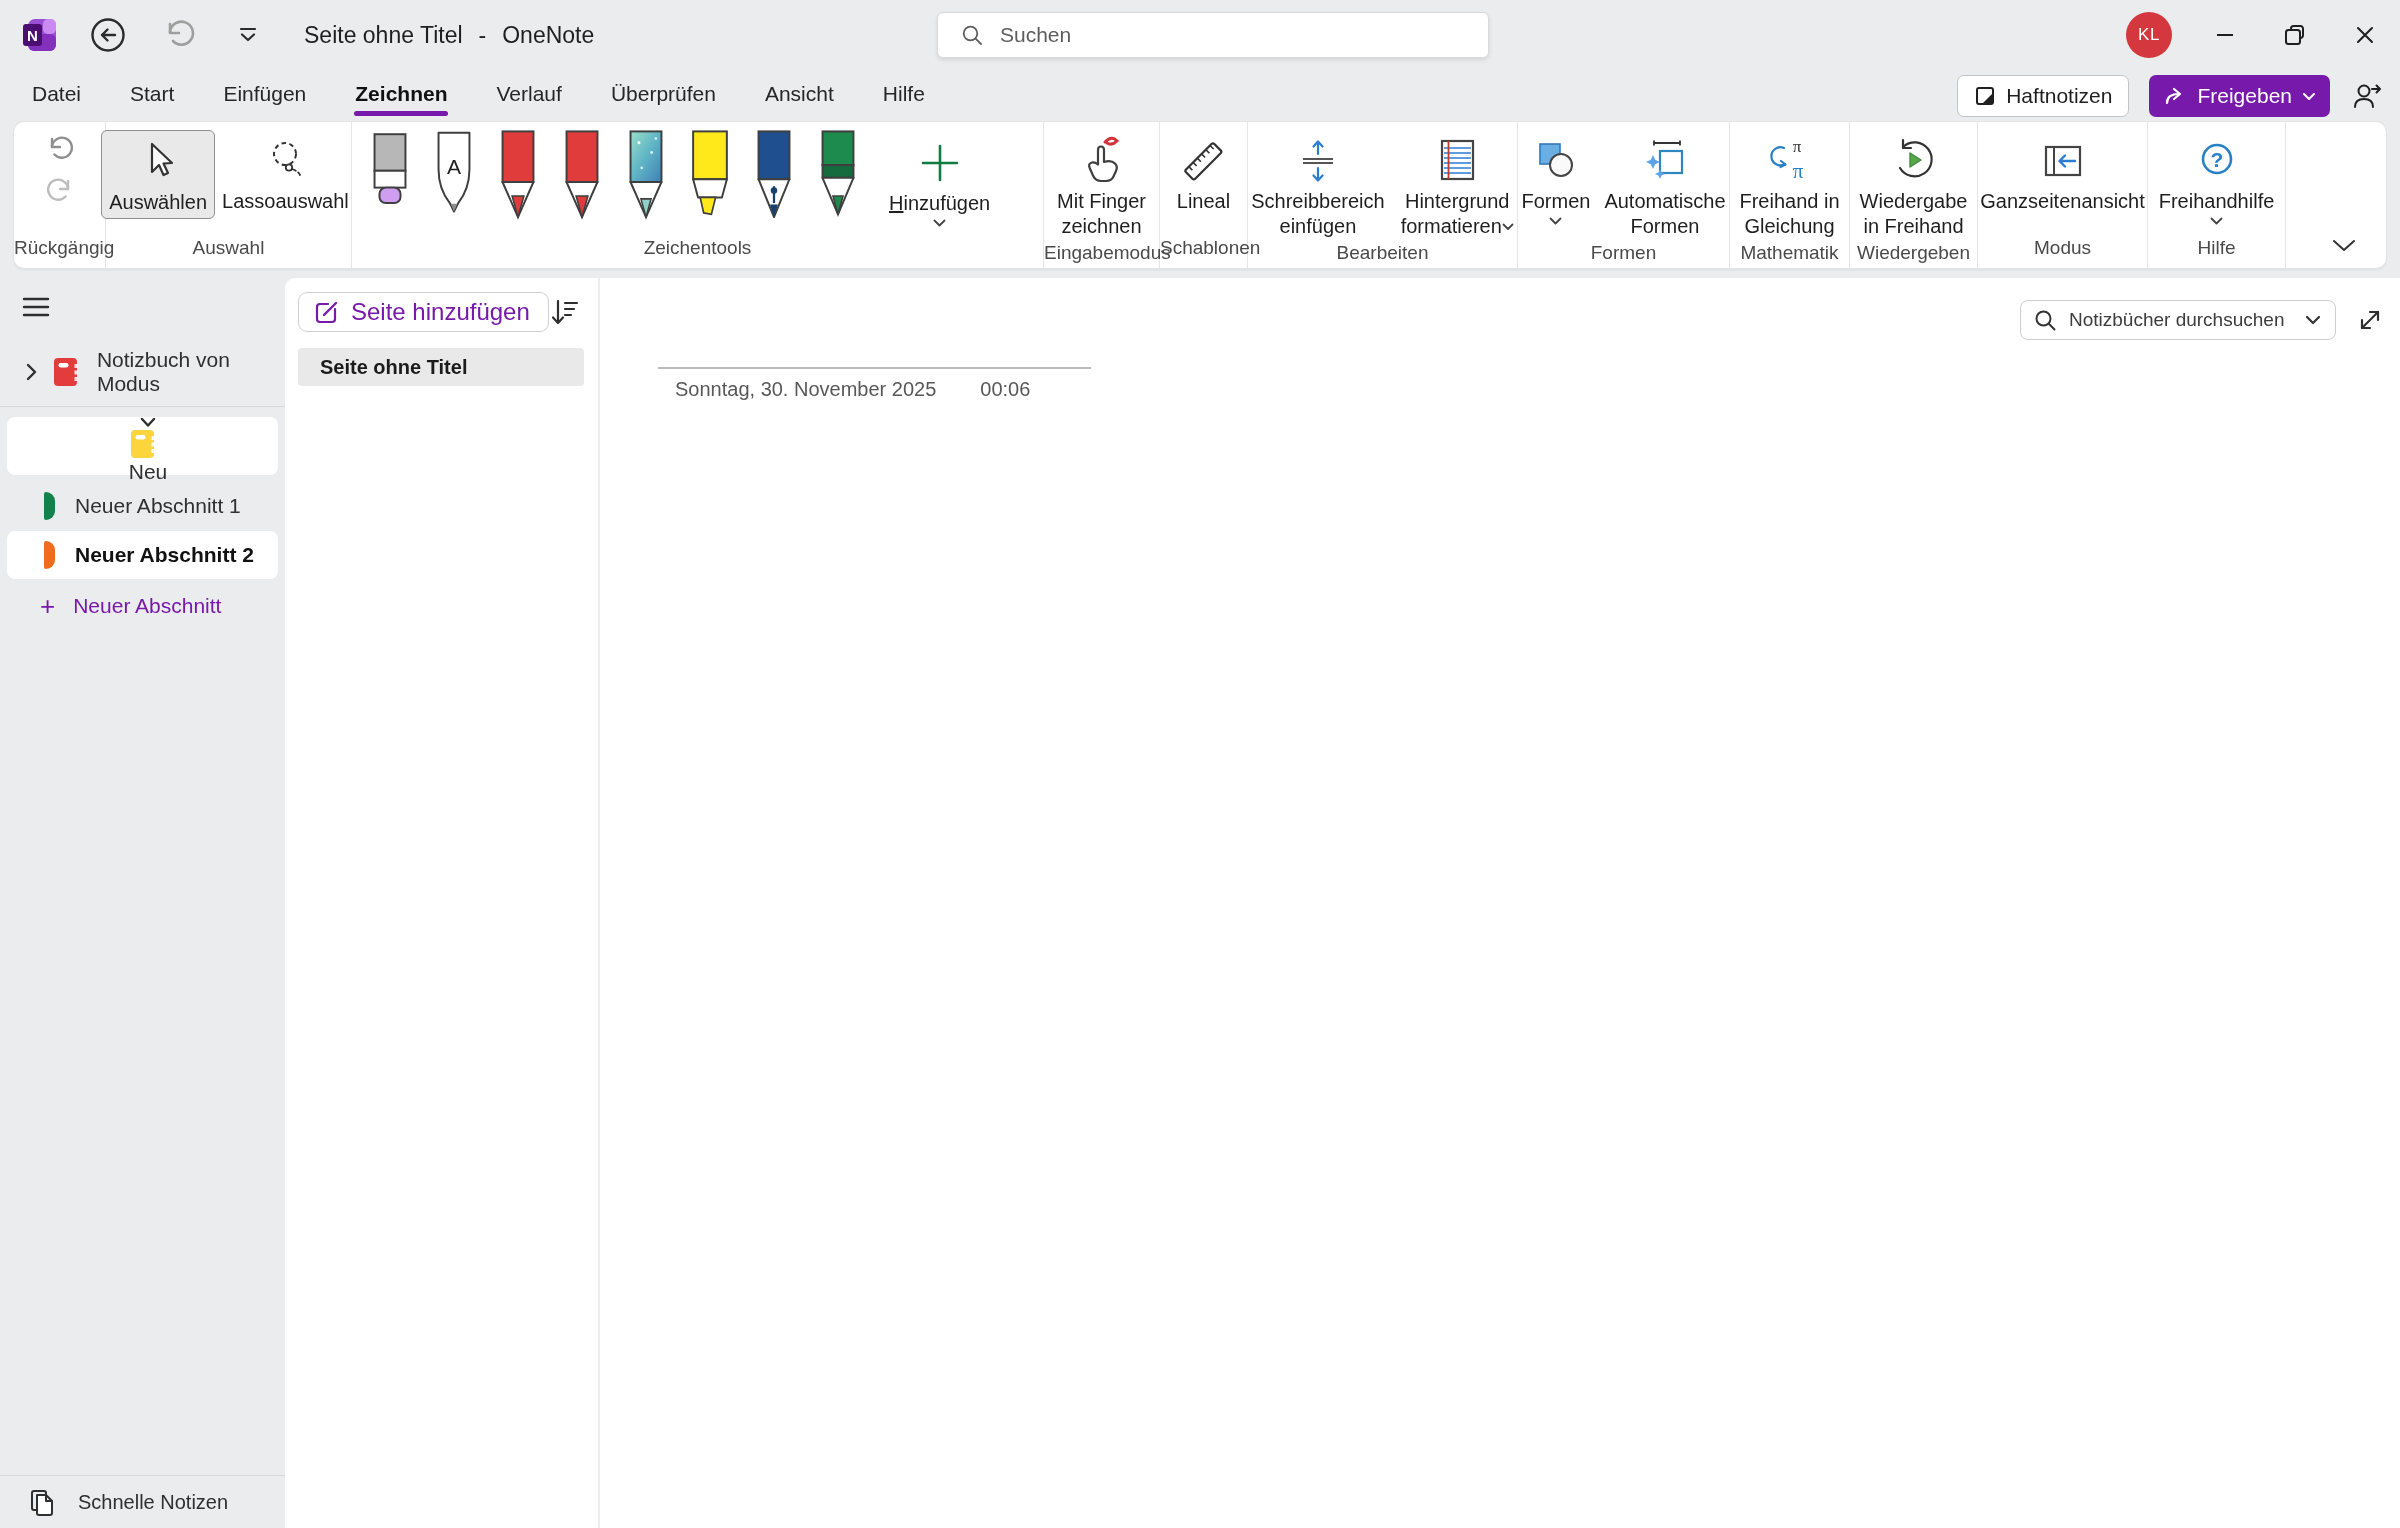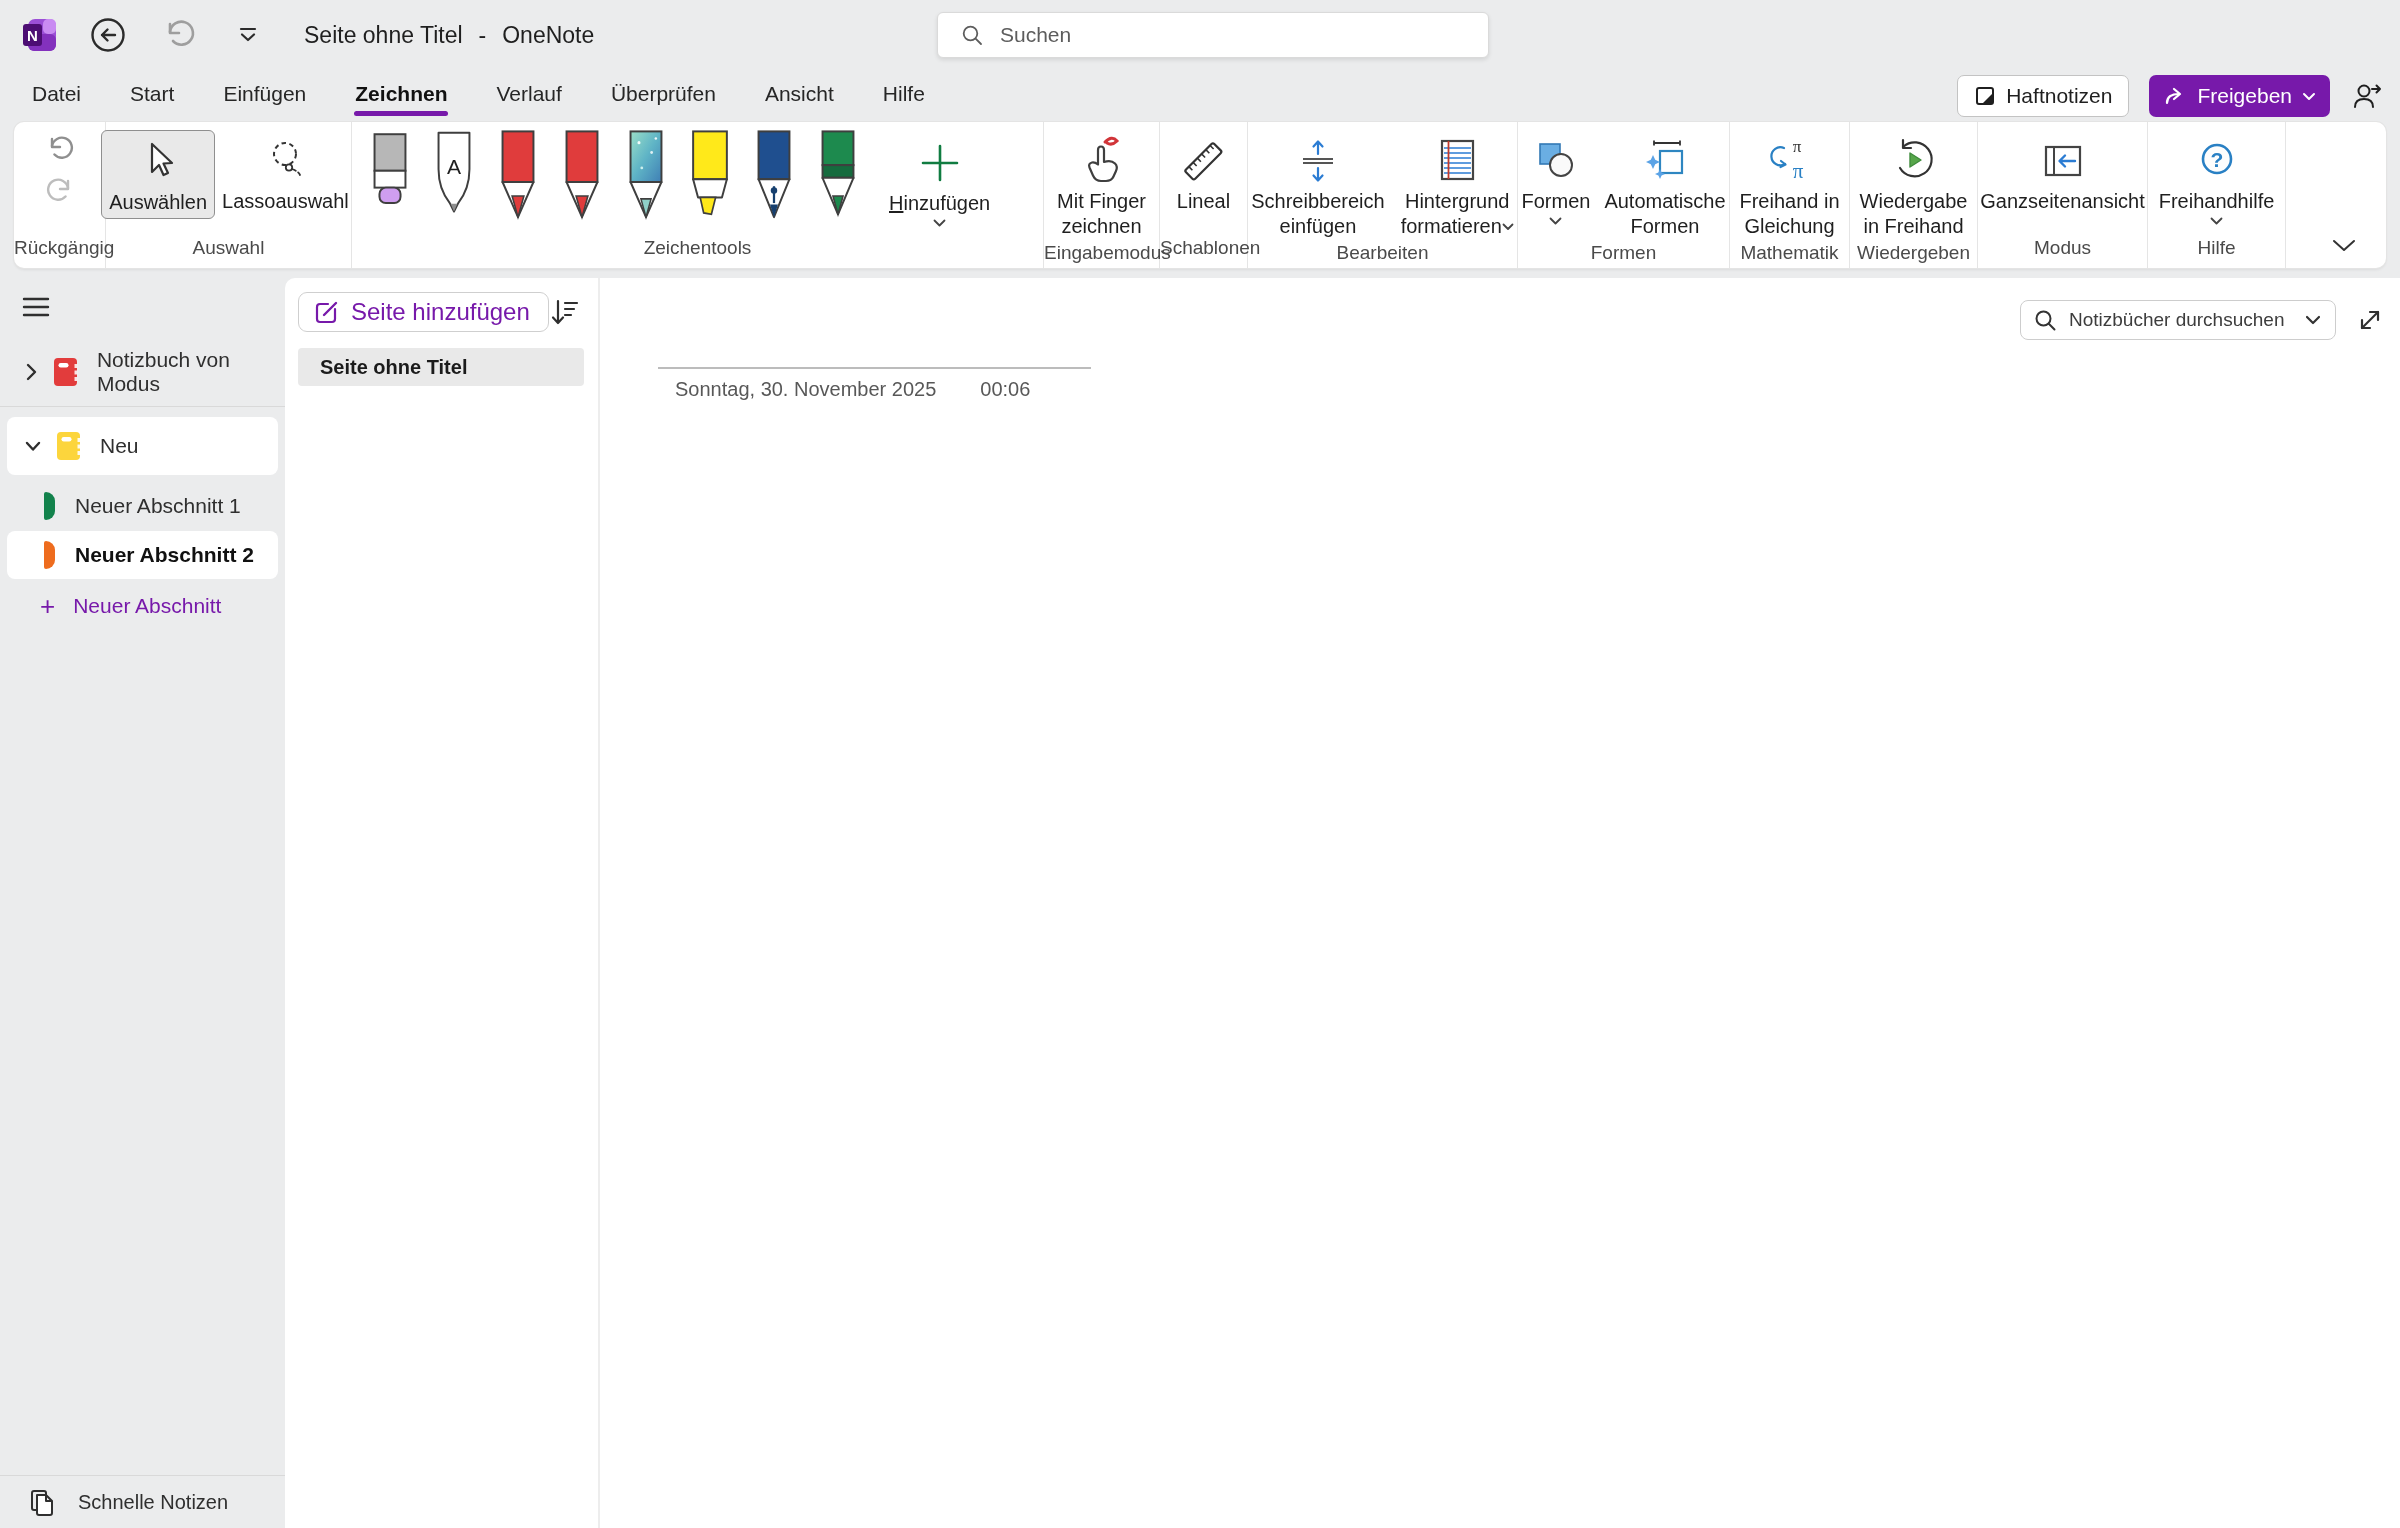--- a/index.html
+++ b/index.html
@@ -52,21 +52,21 @@
   .collapse-slot { flex:1; display:flex; align-items:flex-end; justify-content:flex-end; padding:0 30px 16px 0; }
 
   
   .main { display:flex; margin-top:10px; height:1250px; }
   .sidebar { width:285px; position:relative; font-size:21px; color:#2f2f2f; flex-shrink:0; }
   .hamburger { margin:14px 0 0 22px; width:34px; height:30px; display:flex; align-items:center; }
   .nb-row { height:48px; display:flex; align-items:center; margin:0 7px; padding-left:11px; border-radius:8px; }
   .nb-row.white, .sec-row.white { background:#fff; }
   .nb-row .chev-cell { width:30px; display:flex; justify-content:center; }
   .nb-row .book { margin:0 16px 0 6px; display:flex; }
-  .nb-row.tall { height:58px; margin-top:8px; }
+  .nb-row.tall { height:58px; margin-top:8px;flex-direction:column; }
   .sb-divider { height:1px; background:#d9d9d9; margin:10px 0; }
   .sec-row { height:46px; display:flex; align-items:center; margin:2px 7px 0; padding-left:37px; border-radius:8px; }
   .sec-row .pill { width:11px; height:28px; border-radius:2px 9px 9px 2px; margin-right:20px; }
   .sec-row.sel { font-weight:700; color:#111; height:48px; }
   .new-sec { display:flex; align-items:center; margin:8px 7px 0; padding-left:33px; height:38px; color:#7719aa; }
   .new-sec .plus { font-size:26px; margin-right:18px; line-height:20px; }
   .sb-bottom { position:absolute; left:0; right:0; bottom:0; }
   .sb-bottom .row { height:52px; display:flex; align-items:center; padding-left:28px; gap:22px; font-size:20px; color:#2f2f2f; }
 
   .content { flex:1; background:#fff; border-top-left-radius:10px; display:flex; overflow:hidden; }
@@ -134,20 +134,39 @@
     <div class="search-box">
       <span>
         <svg width="24" height="24" viewBox="0 0 24 24">
             <circle cx="10.5" cy="10.5" r="6.8" fill="none" stroke="#5d5d5d" stroke-width="1.8"></circle>
             <path d="M15.6 15.6 L21 21" stroke="#5d5d5d" stroke-width="1.8" stroke-linecap="round"></path>
           </svg>
       </span>
       <span class="ph">Suchen</span>
     </div>
 
+    <div class="tb-right">
+      <div class="avatar">KL</div>
+      <div class="win-btn">
+        <svg width="24" height="24" viewBox="0 0 24 24">
+            <path d="M4 12 h16" stroke="#1f1f1f" stroke-width="2"></path>
+          </svg>
+      </div>
+      <div class="win-btn">
+        <svg width="26" height="26" viewBox="0 0 26 26">
+            <rect x="4" y="8" width="14" height="14" rx="2.5" fill="none" stroke="#1f1f1f" stroke-width="2"></rect>
+            <path d="M9 8 V6.5 a2.5 2.5 0 0 1 2.5 -2.5 h7 a2.5 2.5 0 0 1 2.5 2.5 v7 a2.5 2.5 0 0 1 -2.5 2.5 H18" fill="none" stroke="#1f1f1f" stroke-width="2"></path>
+          </svg>
+      </div>
+      <div class="win-btn">
+        <svg width="24" height="24" viewBox="0 0 24 24">
+            <path d="M5 5 L19 19 M19 5 L5 19" stroke="#1f1f1f" stroke-width="2" stroke-linecap="round"></path>
+          </svg>
+      </div>
+    </div>
   </div>
 
   <div class="menubar">
     <div class="menu-items">
       <span class="menu-item">Datei</span>
       <span class="menu-item">Start</span>
       <span class="menu-item">Einfügen</span>
       <span class="menu-item active">Zeichnen</span>
       <span class="menu-item">Verlauf</span>
       <span class="menu-item">Überprüfen</span>

